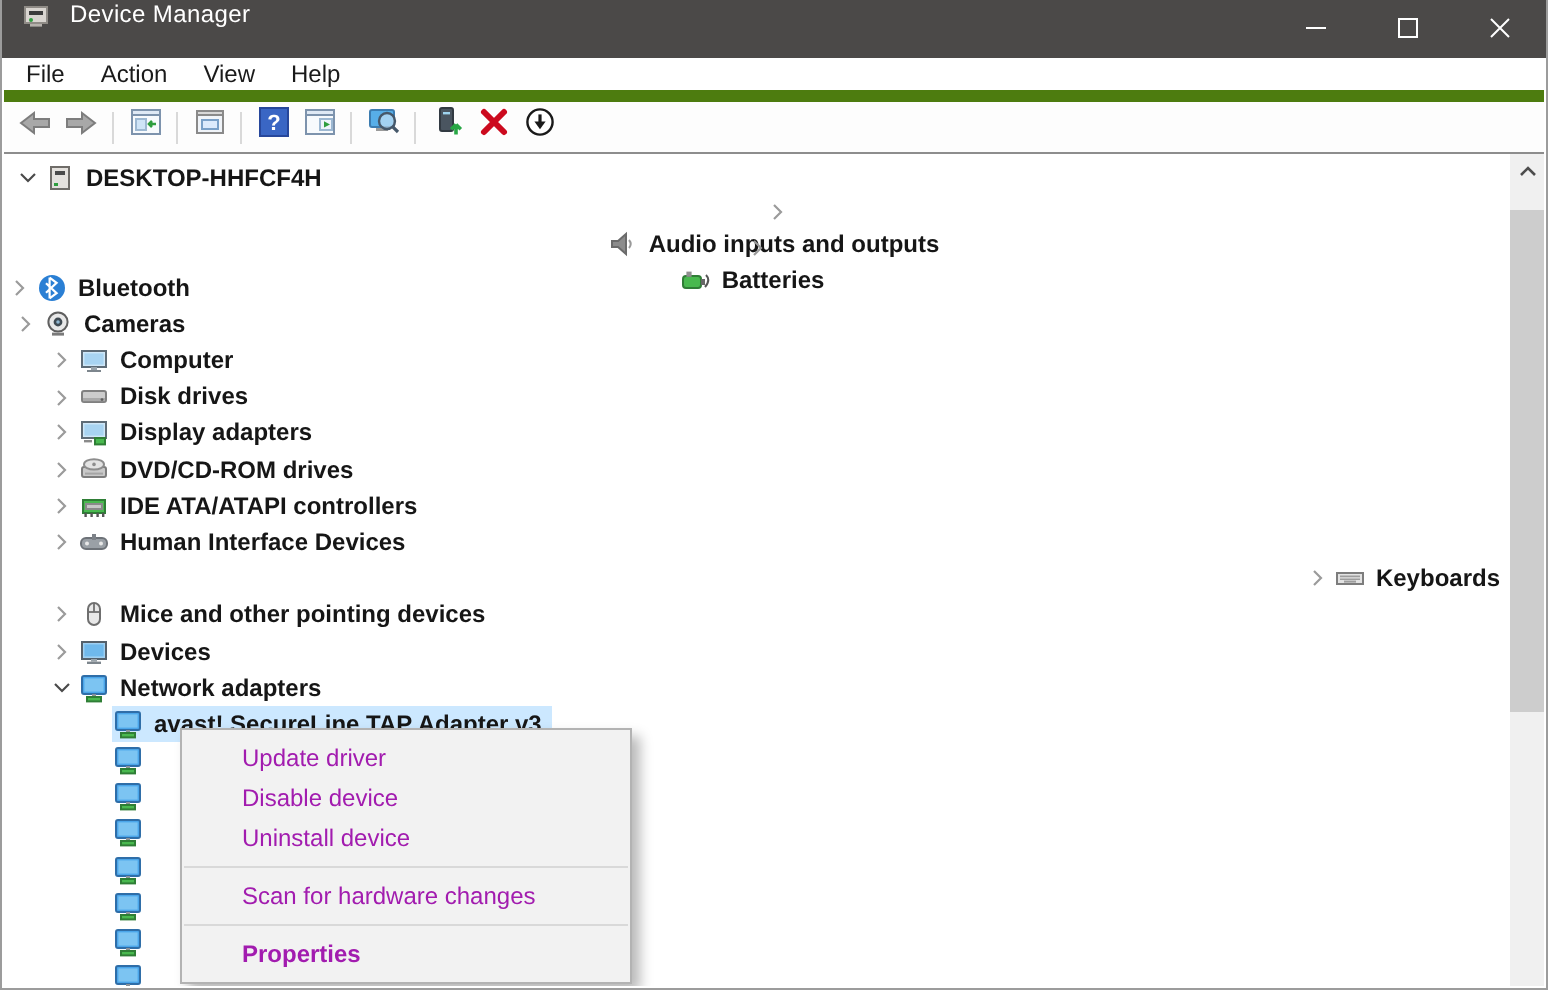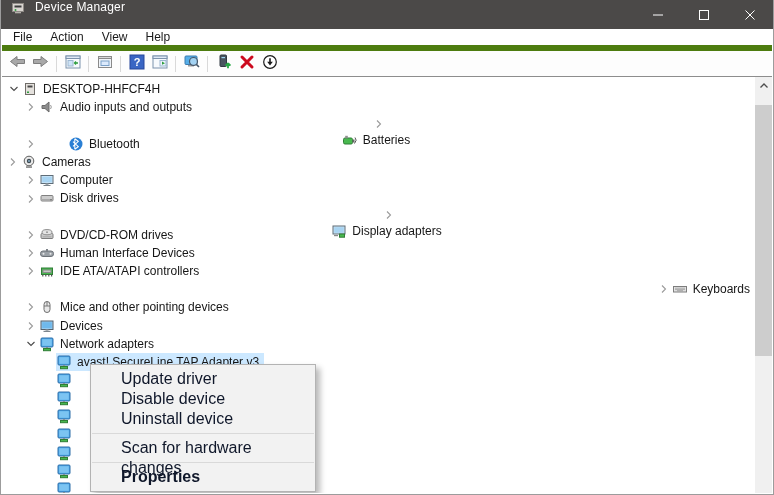--- a/index.html
+++ b/index.html
@@ -19,32 +19,32 @@
              display:flex; align-items:center; font-size:12px; color:#1a1a1a;
              border-bottom:6px solid #4d7c0f; padding-left:2px; }
   .menubar-item { padding:3px 9px; }
   
   .toolbar { position:absolute; top:51px; left:1px; right:1px; height:26px; background:#fdfdfd;
              border-bottom:1px solid #8d8d8d; display:flex; align-items:center; padding-left:4px; }
   .tool-btn { width:23px; height:22px; display:flex; align-items:center; justify-content:center; }
   .tool-sep { width:1px; height:16px; background:#d9d9d9; margin:0 4px; flex:0 0 1px; }
   
   .client { position:absolute; top:77px; left:1px; right:1px; bottom:1px; background:#fff; overflow:hidden; }
-  .tree { position:absolute; top:3px; left:0; right:17px; bottom:0; overflow:hidden; }
+  .tree { position:absolute; top:3px; left:0; right:17px; bottom:0; overflow:hidden;font-weight:bold; }
   .tree-row { display:flex; align-items:center; height:18.2px; font-size:12px; color:#161616; white-space:nowrap; }
   .chev { width:16px; height:16px; flex:0 0 16px; display:flex; align-items:center; justify-content:center; }
   .ticon { width:16px; height:16px; flex:0 0 16px; margin-right:5px; display:flex; align-items:center; justify-content:center; }
   .row-content { display:flex; align-items:center; height:18px; padding-right:5px; }
   .row-content.selected { background:#cce8ff; }
   .tree-label { padding-left:0; }
   
   .context-menu { position:absolute; left:88px; top:287px; width:226px; background:#f2f2f2;
                   border:1px solid #b3b3b3; box-shadow:4px 4px 6px rgba(0,0,0,0.28);
                   padding:4px 0; z-index:10; }
-  .cm-item { height:20px; line-height:20px; padding-left:30px; font-size:16px; color:#0f172a; }
+  .cm-item { height:20px; line-height:20px; padding-left:30px; font-size:12px; color:#a21caf; }
   .cm-item.bold { font-weight:bold; }
   .cm-sep { height:1px; background:#d9d9d9; margin:4px 1px; }
   
   .scrollbar { position:absolute; top:0; right:0; width:17px; bottom:0; background:#f0f0f0; }
   .sb-btn { height:17px; width:17px; display:flex; align-items:center; justify-content:center; }
   .sb-thumb { position:absolute; left:0; width:17px; top:28px; height:251px; background:#cdcdcd; }
 </style>
 </head>
 <body>
 
@@ -172,21 +172,21 @@
             <span class="ticon">
               <svg width="16" height="16">
                 <rect x="3.5" y="2.5" width="9" height="11" fill="#e4e1dd" stroke="#6f6c68"></rect>
                 <rect x="5.5" y="4.5" width="5" height="2" fill="#4a4a4a"></rect>
                 <rect x="5" y="10.5" width="2" height="1.5" fill="#2f9e3f"></rect>
               </svg>
             </span>
             <span class="tree-label">DESKTOP-HHFCF4H</span>
           </span>
         </div>
-        <div class="tree-row" style="padding-left: 21px;">
+        <div class="tree-row" style="padding-left: 21px; flex-direction: column;">
           <span class="chev">
             <svg width="16" height="16">
               <polyline points="6,4.5 9.5,8 6,11.5" fill="none" stroke="#9b9b9b" stroke-width="1.1"></polyline>
             </svg>
           </span>
           <span class="row-content">
             <span class="ticon">
               <svg width="16" height="16">
                 <path d="M3 6.5 H6 L10 3 V13 L6 9.5 H3 Z" fill="#8c8c8c" stroke="#6b6b6b"></path>
                 <path d="M11.5 6 Q13.2 8 11.5 10" stroke="#9a9a9a" fill="none"></path>
@@ -206,21 +206,21 @@
               <svg width="16" height="16">
                 <rect x="1.5" y="6" width="9" height="6" rx="1.5" fill="#49b94f" stroke="#2f7e36"></rect>
                 <rect x="10.5" y="7.5" width="2" height="3" fill="#666"></rect>
                 <path d="M13 5.5 Q15.5 8 12.5 11.5" stroke="#555" fill="none"></path>
                 <rect x="3.2" y="3.8" width="2.6" height="2.6" fill="#8f8f8f"></rect>
               </svg>
             </span>
             <span class="tree-label">Batteries</span>
           </span>
         </div>
-        <div class="tree-row" style="padding-left: 21px; gap: 29px;">
+        <div class="tree-row" style="">
           <span class="chev">
             <svg width="16" height="16">
               <polyline points="6,4.5 9.5,8 6,11.5" fill="none" stroke="#9b9b9b" stroke-width="1.1"></polyline>
             </svg>
           </span>
           <span class="row-content">
             <span class="ticon">
               <svg width="16" height="16">
                 <circle cx="8" cy="8" r="6.5" fill="#2a7fd4"></circle>
                 <path d="M6.8 2.8 V13.2 M6.8 2.8 L10.3 5.4 L5 10.4 M6.8 13.2 L10.3 10.6 L5 5.6" stroke="#fff" stroke-width="1.1" fill="none"></path>
@@ -275,21 +275,21 @@
             <span class="ticon">
               <svg width="16" height="16">
                 <rect x="2" y="5.5" width="12" height="5.5" rx="1" fill="#cccccc" stroke="#808080"></rect>
                 <rect x="2.5" y="9" width="11" height="1.6" fill="#a9a9a9"></rect>
                 <circle cx="12" cy="9.8" r="0.7" fill="#5e5e5e"></circle>
               </svg>
             </span>
             <span class="tree-label">Disk drives</span>
           </span>
         </div>
-        <div class="tree-row" style="padding-left: 21px; flex-direction: column;">
+        <div class="tree-row" style="padding-left: 21px;">
           <span class="chev">
             <svg width="16" height="16">
               <polyline points="6,4.5 9.5,8 6,11.5" fill="none" stroke="#9b9b9b" stroke-width="1.1"></polyline>
             </svg>
           </span>
           <span class="row-content">
             <span class="ticon">
               <svg width="16" height="16">
                 <rect x="2" y="3" width="12" height="8" fill="#cfe7f8" stroke="#5e6c77"></rect>
                 <rect x="3.2" y="4.2" width="9.6" height="5.6" fill="#a8d4f2"></rect>
@@ -309,58 +309,58 @@
           <span class="row-content">
             <span class="ticon">
               <svg width="16" height="16">
                 <rect x="2" y="6.5" width="12" height="5" rx="1" fill="#c9c9c9" stroke="#7d7d7d"></rect>
                 <ellipse cx="8" cy="5.2" rx="5" ry="2.6" fill="#e3e3e3" stroke="#8d8d8d"></ellipse>
                 <circle cx="8" cy="5.2" r="0.9" fill="#8d8d8d"></circle>
                 <rect x="3.5" y="9.3" width="9" height="1" fill="#a5a5a5"></rect>
               </svg>
             </span>
             <span class="tree-label">DVD/CD-ROM drives</span>
-          </span>
-        </div>
-        <div class="tree-row" style="padding-left: 21px;">
-          <span class="chev">
-            <svg width="16" height="16">
-              <polyline points="6,4.5 9.5,8 6,11.5" fill="none" stroke="#9b9b9b" stroke-width="1.1"></polyline>
-            </svg>
-          </span>
-          <span class="row-content">
-            <span class="ticon">
-              <svg width="16" height="16">
-                <rect x="1.5" y="6" width="13" height="5.5" rx="2.5" fill="#9aa0a6" stroke="#6d7278"></rect>
-                <circle cx="4.5" cy="8.7" r="1" fill="#e8e8e8"></circle>
-                <circle cx="11.5" cy="8.7" r="1" fill="#e8e8e8"></circle>
-                <rect x="7" y="4" width="2" height="3" fill="#7d8288"></rect>
-              </svg>
-            </span>
-            <span class="tree-label">Human Interface Devices</span>
           </span>
         </div>
         <div class="tree-row" style="padding-left: 21px;">
           <span class="chev">
             <svg width="16" height="16">
               <polyline points="6,4.5 9.5,8 6,11.5" fill="none" stroke="#9b9b9b" stroke-width="1.1"></polyline>
             </svg>
           </span>
           <span class="row-content">
             <span class="ticon">
               <svg width="16" height="16">
                 <rect x="2.5" y="5" width="11" height="6.5" fill="#49b94f" stroke="#2f7e36"></rect>
                 <rect x="4" y="7" width="8" height="2.5" fill="#c7c7c7" stroke="#8a8a8a"></rect>
                 <rect x="3.2" y="11.5" width="1.2" height="2" fill="#555"></rect>
                 <rect x="6.2" y="11.5" width="1.2" height="2" fill="#555"></rect>
                 <rect x="9.2" y="11.5" width="1.2" height="2" fill="#555"></rect>
                 <rect x="12" y="11.5" width="1.2" height="2" fill="#555"></rect>
               </svg>
             </span>
             <span class="tree-label">IDE ATA/ATAPI controllers</span>
+          </span>
+        </div>
+        <div class="tree-row" style="padding-left: 21px;">
+          <span class="chev">
+            <svg width="16" height="16">
+              <polyline points="6,4.5 9.5,8 6,11.5" fill="none" stroke="#9b9b9b" stroke-width="1.1"></polyline>
+            </svg>
+          </span>
+          <span class="row-content">
+            <span class="ticon">
+              <svg width="16" height="16">
+                <rect x="1.5" y="6" width="13" height="5.5" rx="2.5" fill="#9aa0a6" stroke="#6d7278"></rect>
+                <circle cx="4.5" cy="8.7" r="1" fill="#e8e8e8"></circle>
+                <circle cx="11.5" cy="8.7" r="1" fill="#e8e8e8"></circle>
+                <rect x="7" y="4" width="2" height="3" fill="#7d8288"></rect>
+              </svg>
+            </span>
+            <span class="tree-label">Human Interface Devices</span>
           </span>
         </div>
         <div class="tree-row" style="padding-left: 21px; justify-content: flex-end;">
           <span class="chev">
             <svg width="16" height="16">
               <polyline points="6,4.5 9.5,8 6,11.5" fill="none" stroke="#9b9b9b" stroke-width="1.1"></polyline>
             </svg>
           </span>
           <span class="row-content">
             <span class="ticon">

